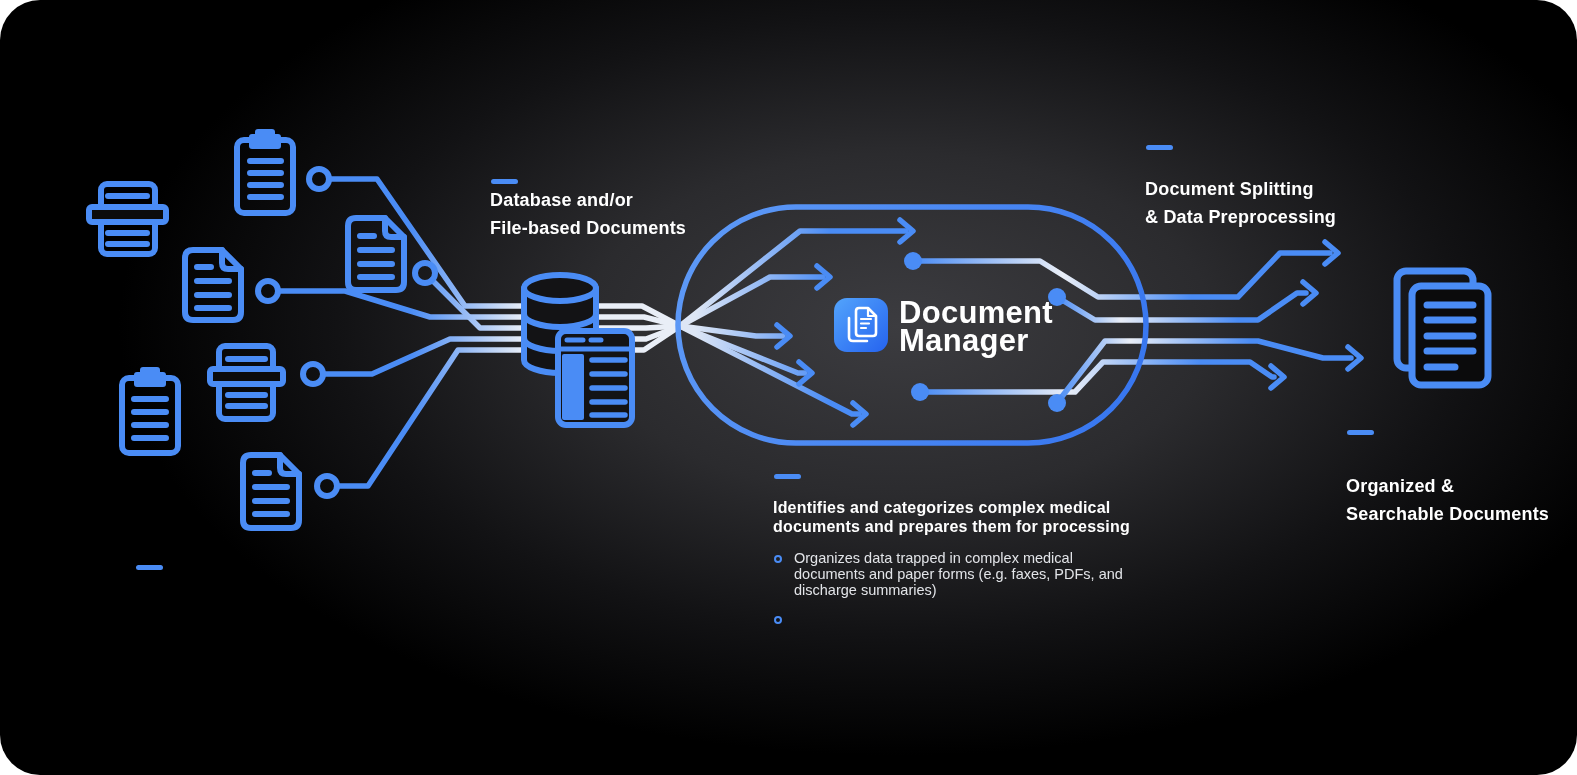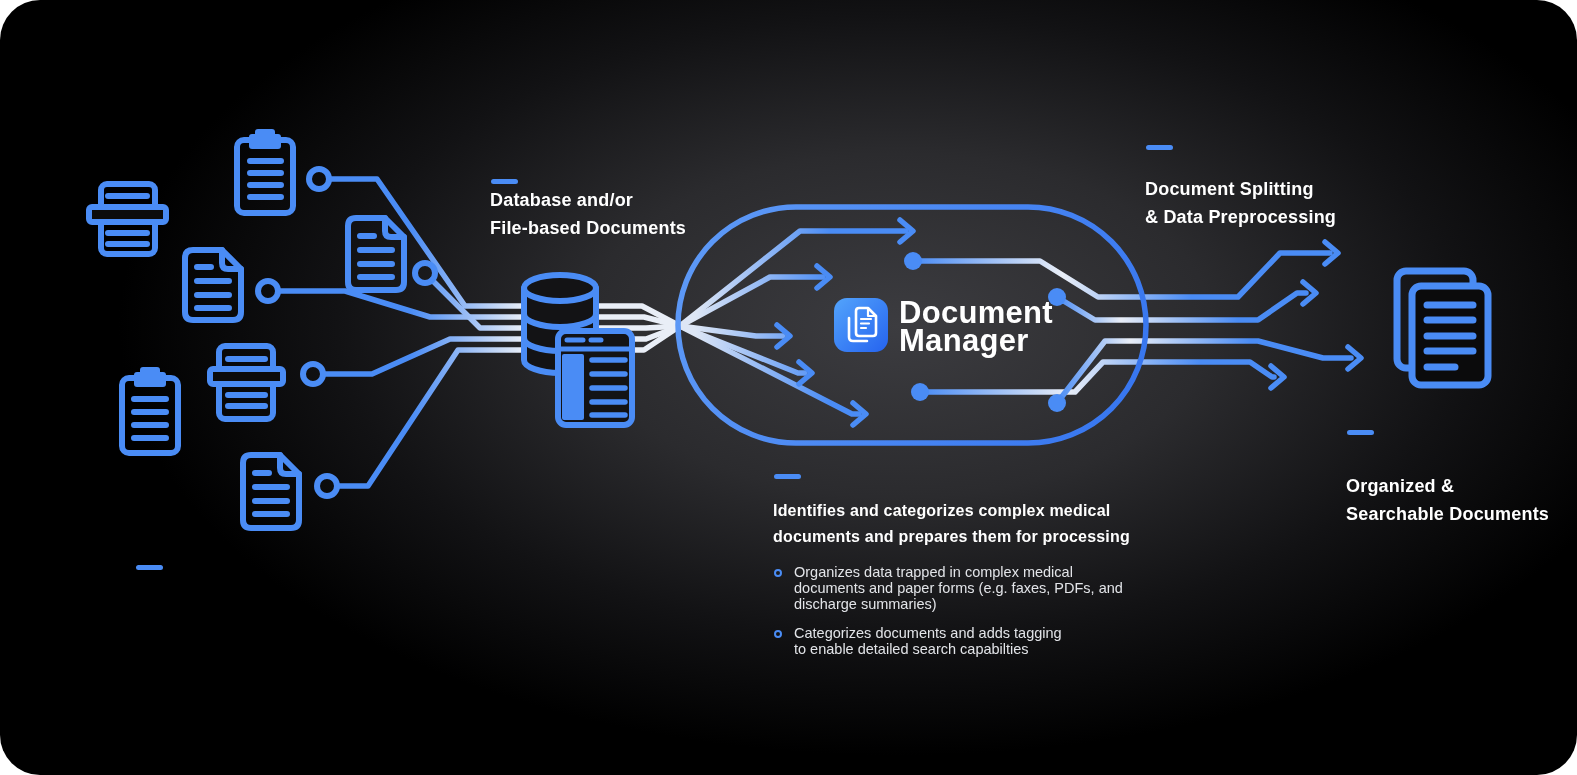--- a/index.html
+++ b/index.html
@@ -18,21 +18,21 @@
   .stage-label{
     position:absolute;color:#ffffff;font-weight:700;
     font-size:18px;line-height:28px;letter-spacing:.2px;
   }
   .manager-title{
     position:absolute;left:899px;top:299px;color:#ffffff;font-weight:700;
     font-size:31px;line-height:28px;letter-spacing:.3px;
   }
   .details{position:absolute;left:773px;top:498px;width:360px;}
   .details h3{
-    margin:0 0 14px 0;color:#ffffff;font-size:16px;line-height:26px;
+    margin:0 0 14px 0;color:#ffffff;font-size:16px;line-height:19px;
     font-weight:700;letter-spacing:.2px;
   }
   .details ul{list-style:none;margin:0;padding:0;}
   .details li{
     position:relative;padding-left:21px;margin-bottom:13px;
     color:#e2e4e8;font-size:14.5px;line-height:16px;font-weight:400;
   }
   .ring{
     position:absolute;left:1px;top:5px;width:8px;height:8px;
     border:2.6px solid #4a8cf5;border-radius:50%;box-sizing:border-box;
@@ -241,19 +241,17 @@
 documents and prepares them for processing</h3>
     <ul>
       <li>
         <span class="ring"></span>
         <span class="pre">Organizes data trapped in complex medical
 documents and paper forms (e.g. faxes, PDFs, and
 discharge summaries)</span>
       </li>
       <li>
         <span class="ring"></span>
-        <span class="pre">Categorizes documents and adds tagging
-to enable detailed search capabilties</span>
       </li>
     </ul>
   </div>
 
 </div>
 
 </body></html>

